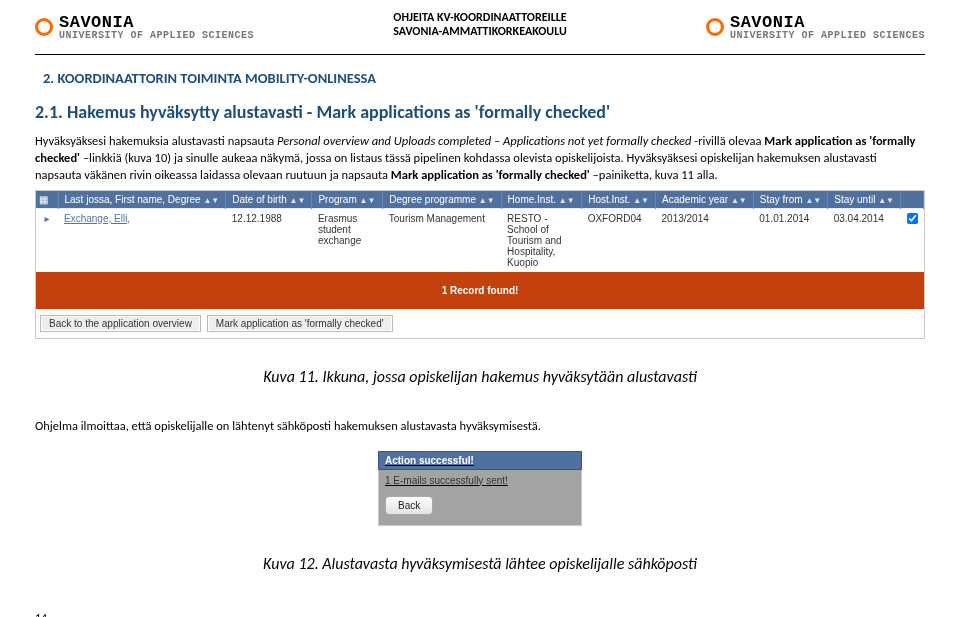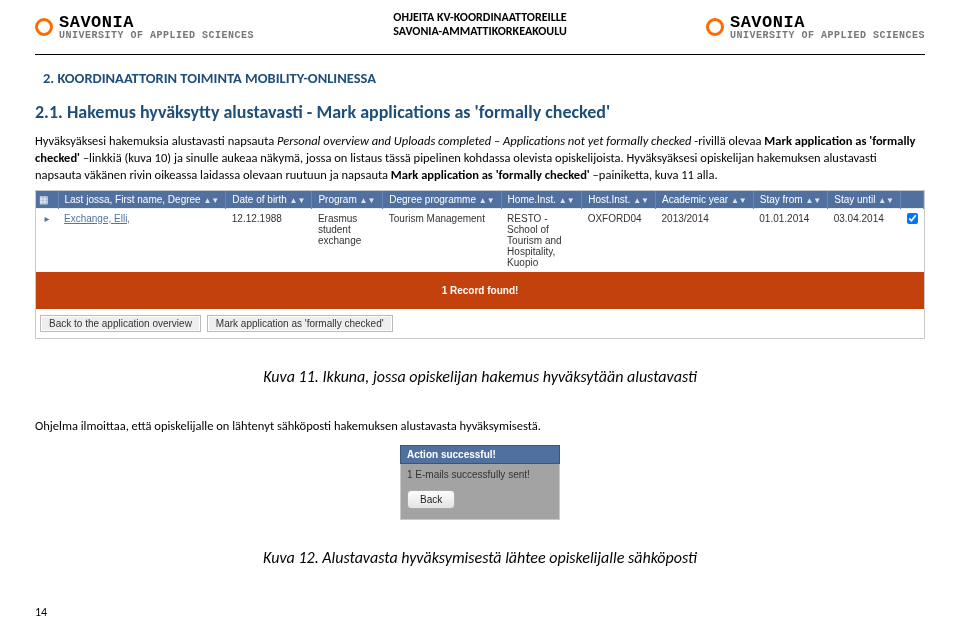--- a/index.html
+++ b/index.html
@@ -92,21 +92,21 @@
     padding: 2px 8px;
     font-size: 10px;
     color: #333;
     cursor: pointer;
     box-shadow: inset 0 0 0 1px #fff;
   }
 
   .caption { font-style: italic; font-size: 16px; text-align: center; margin: 28px 0 32px 0; }
 
   
-  .shot2-wrap { width: 160px; margin: 10px auto 6px auto; font-size:10px; font-family:Tahoma,Arial,sans-serif; }
+  .shot2-wrap { width: 204px; margin: 16px auto 6px auto; font-size:10px; font-family:Tahoma,Arial,sans-serif;text-decoration:underline; }
   .shot2-title {
     background: #50709f; color:#fff; font-weight:bold;
     padding:3px 6px; border:1px solid #3b567d;
   }
   .shot2-body {
     border:1px solid #c9c9c9; border-top:0; background:#a3a3a3;
     padding:5px 6px 10px 6px;
   }
   .shot2-text { color:#333; margin-bottom:10px; }
   .btn-back {

